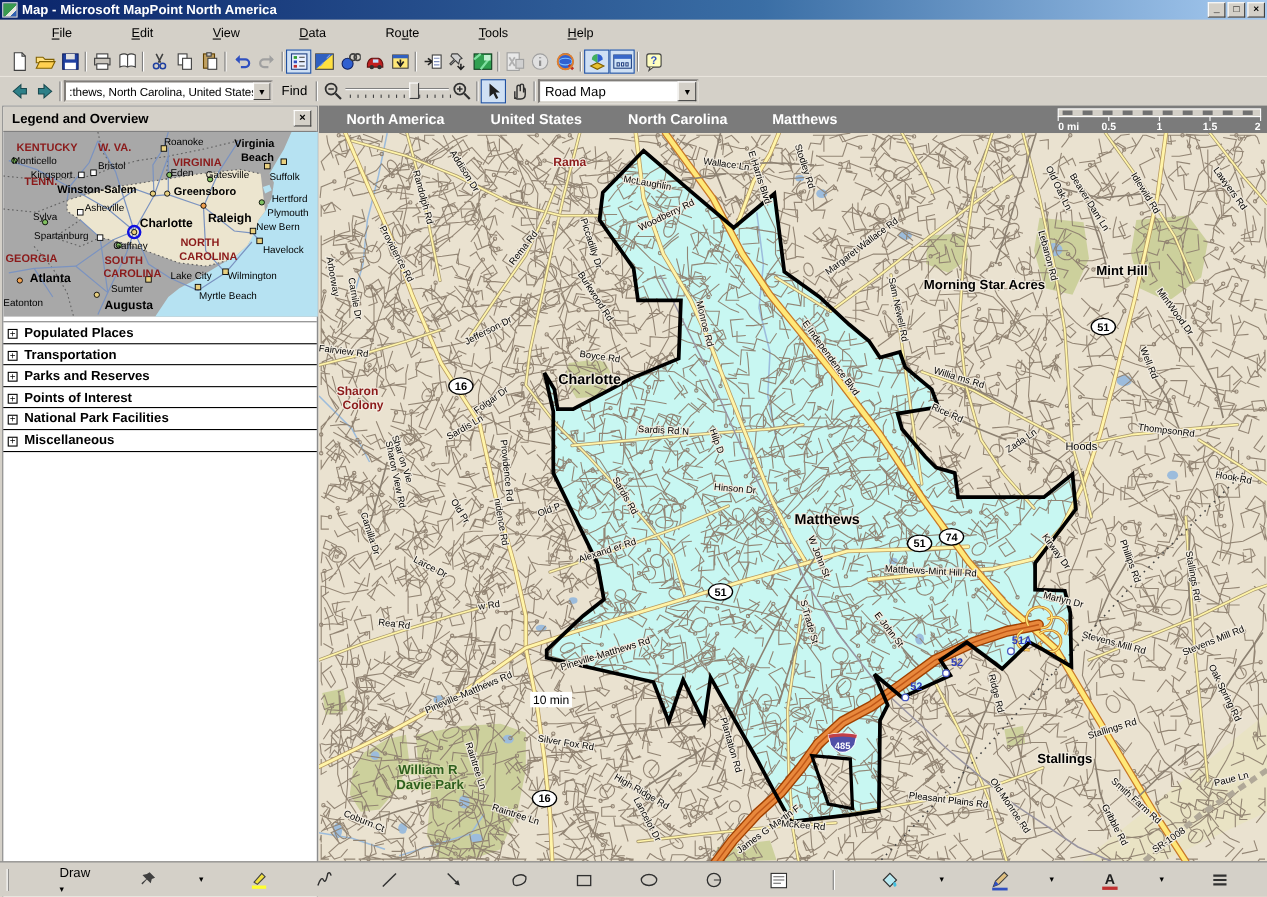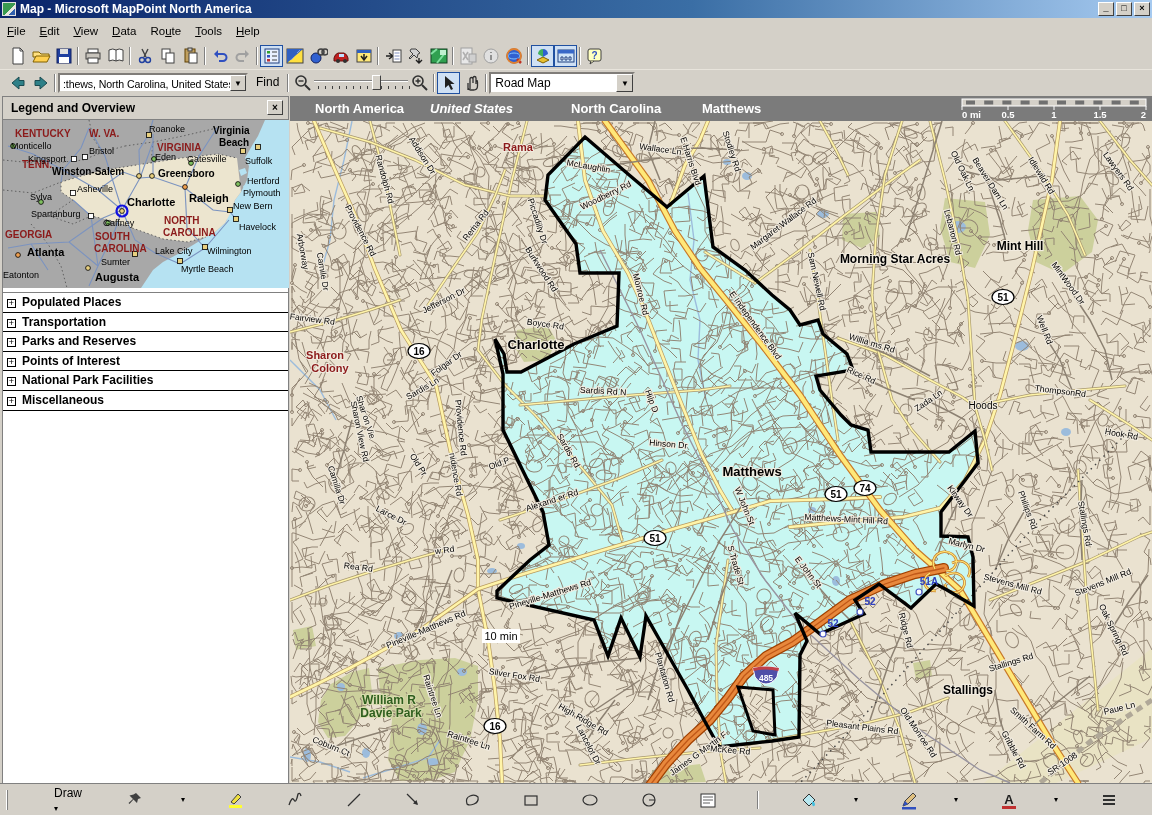--- a/index.html
+++ b/index.html
@@ -1,21 +1,21 @@
 <!DOCTYPE html>
 <html><head><meta charset="utf-8"><style>
 * { margin:0; padding:0; box-sizing:border-box; }
 body { width:1152px; height:815px; overflow:hidden; font-family:"Liberation Sans",sans-serif; background:#d4d0c8; position:relative; }
 .titlebar { position:absolute; left:0; top:0; width:1152px; height:18px; background:linear-gradient(to right,#0a246a,#3a6ea5 60%,#a6caf0); display:flex; align-items:center; }
 .titlebar .ttext { color:#fff; font-weight:bold; font-size:12px; margin-left:4px; letter-spacing:0; }
 .tico { width:14px; height:14px; margin-left:2px; background:linear-gradient(135deg,#3a9a50 0 55%,#e8e8e0 55% 75%,#3060b0 75%); border:1px solid #e0e0e0; position:relative; }
 .winbtns { position:absolute; right:2px; top:2px; display:flex; gap:2px; }
 .wb { width:16px; height:14px; background:#d4d0c8; border:1px solid; border-color:#fff #404040 #404040 #fff; font-size:9px; line-height:12px; text-align:center; font-weight:bold; font-family:"Liberation Mono",monospace; }
 .menubar { position:absolute; left:0; top:18px; width:1152px; height:25px; background:#d4d0c8; display:flex; align-items:center; font-size:11.5px; }
-.menubar span { padding:3px 7px; }
+.menubar span { padding:3px 7px;margin-left:40px; }
 .menubar span u { text-decoration:underline; }
 .tb1 { position:absolute; left:0; top:43px; width:1152px; height:26px; background:#d4d0c8; display:flex; align-items:center; padding-left:6px; }
 .tb2 { position:absolute; left:0; top:69px; width:1152px; height:26px; background:#d4d0c8; display:flex; align-items:center; padding-left:6px; border-top:1px solid #e8e4dc; }
 .ti { display:inline-flex; width:23px; height:22px; align-items:center; justify-content:center; flex:0 0 auto; }
 .tsep { display:inline-block; width:2px; height:18px; border-left:1px solid #808080; border-right:1px solid #fff; margin:0 2px; flex:0 0 auto; }
 .combo { width:190px; height:20px; background:#fff; border:2px inset #d4d0c8; font-size:10.6px; padding:3px 2px 0 3px; white-space:nowrap; letter-spacing:-0.1px; overflow:hidden; position:relative; }
 .combo .dd { position:absolute; right:0; top:0; width:16px; height:16px; background:#d4d0c8; border:1px solid; border-color:#fff #404040 #404040 #fff; text-align:center; font-size:8px; line-height:15px; }
 .findbtn { height:22px; padding:0 6px; background:#d4d0c8; font-size:12px; line-height:20px; margin-left:2px; }
 .slider { position:relative; width:94px; height:22px; flex:0 0 auto; }
 .slider .track { position:absolute; left:0; right:0; top:8px; height:2px; border-top:1px solid #808080; border-bottom:1px solid #fff; }
@@ -407,21 +407,21 @@
  <div class="legrow"><span class="plusbox">+</span>Populated Places</div>
  <div class="legrow"><span class="plusbox">+</span>Transportation</div>
  <div class="legrow"><span class="plusbox">+</span>Parks and Reserves</div>
  <div class="legrow"><span class="plusbox">+</span>Points of Interest</div>
  <div class="legrow"><span class="plusbox">+</span>National Park Facilities</div>
  <div class="legrow"><span class="plusbox">+</span>Miscellaneous</div>
 </div>
 <div class="maparea">
  <div class="navbar">
       <span style="position:absolute;left:25px;top:5px;">North America</span>
-      <span style="position:absolute;left:140px;top:5px;font-style:italic;">United States</span>
+      <span style="position:absolute;left:156px;top:5px;">United States</span>
       <span style="position:absolute;left:281px;top:5px;">North Carolina</span>
       <span style="position:absolute;left:412px;top:5px;">Matthews</span>
  <div class="scalewrap"><svg width="190" height="24" viewBox="0 0 190 24">
 <rect x="2" y="2" width="184" height="7" fill="#d4d0c8" stroke="#fff" stroke-width="1"></rect>
 <rect x="6.0" y="3.5" width="9" height="4" fill="#707070"></rect>
           <rect x="24.2" y="3.5" width="9" height="4" fill="#707070"></rect>
           <rect x="42.4" y="3.5" width="9" height="4" fill="#707070"></rect>
           <rect x="60.599999999999994" y="3.5" width="9" height="4" fill="#707070"></rect>
           <rect x="78.8" y="3.5" width="9" height="4" fill="#707070"></rect>
           <rect x="97.0" y="3.5" width="9" height="4" fill="#707070"></rect>

